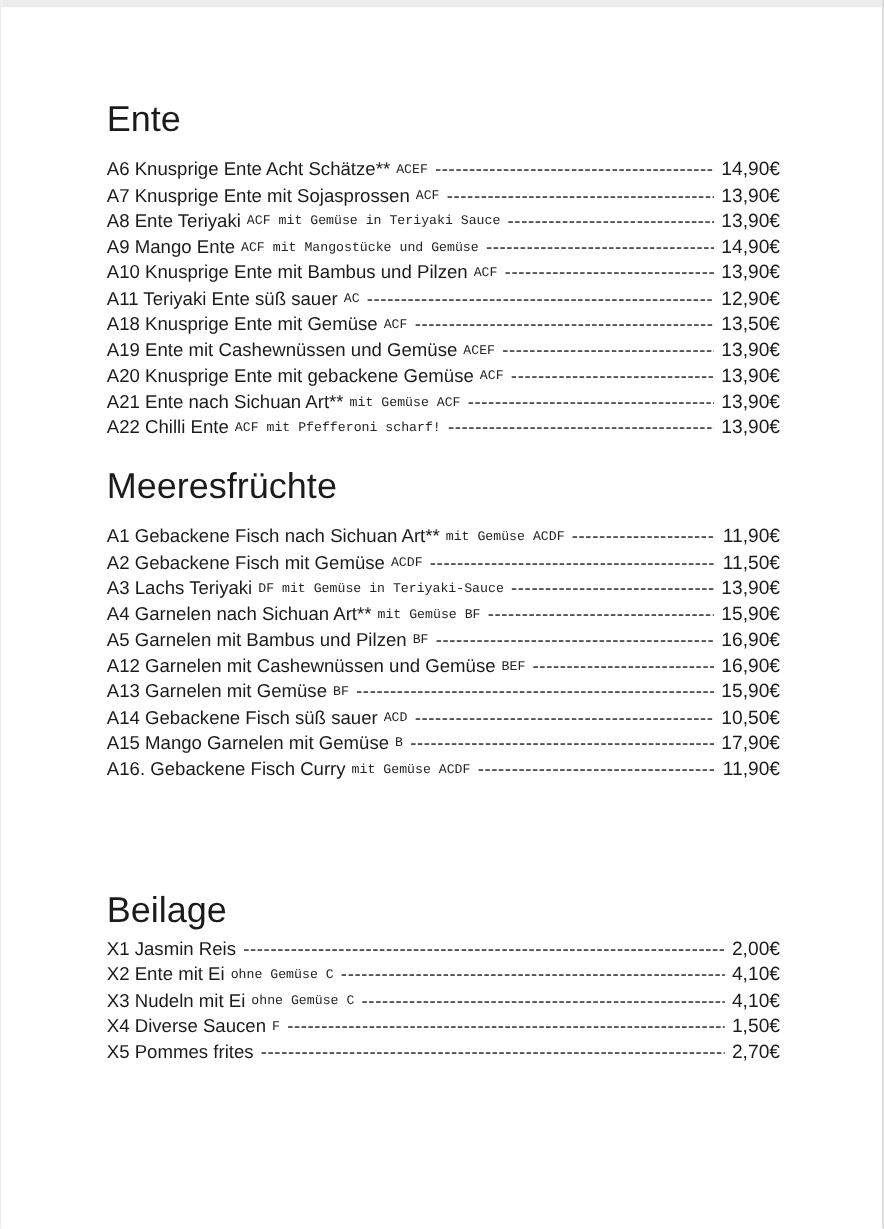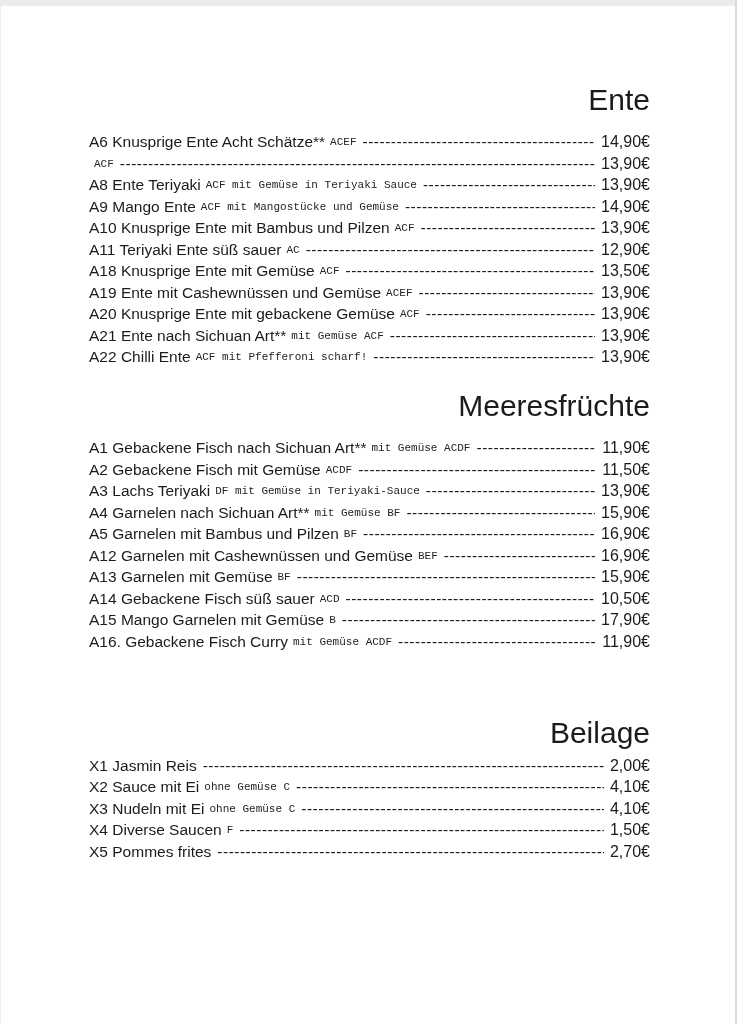--- a/index.html
+++ b/index.html
@@ -23,28 +23,27 @@
     width: 100%;
     height: 6px;
     background: #ececec;
   }
   .content {
     padding: 0 85px 0 88px;
   }
   .menu-section { margin: 0; }
   .menu-section.s0 { margin-top: 78px; }
   .menu-section.s1 { margin-top: 22px; }
-  .menu-section.s2 { margin-top: 64px; }
+  .menu-section.s2 { margin-top: 90px; }
   .section-title {
     font-size: 30px;
     font-weight: 400;
     line-height: 1.05;
     margin: 0 0 16px 0;
     color: #1b1b1b;
-    text-align: right;
   }
   .menu-section.s2 .section-title { margin-bottom: 7px; }
   .row {
     display: flex;
     align-items: center;
     height: 21.5px;
     font-size: 15.5px;
     white-space: nowrap;
     color: #1b1b1b;
   }
@@ -80,20 +79,21 @@
     <h1 class="section-title">Ente</h1>
     <div class="items">
   <div class="row">
     <span class="name">A6 Knusprige Ente Acht Schätze**</span>
     <span class="note">ACEF</span>
     <span class="leader">--------------------------------------------------------------------------------------------------------------------------------------------------------------------------------------------------------------------------------------------------------------------</span>
     <span class="price">14,90€</span>
   </div>
 
   <div class="row">
+    <span class="name">A7 Knusprige Ente mit Sojasprossen</span>
     <span class="note">ACF</span>
     <span class="leader">--------------------------------------------------------------------------------------------------------------------------------------------------------------------------------------------------------------------------------------------------------------------</span>
     <span class="price">13,90€</span>
   </div>
 
   <div class="row">
     <span class="name">A8 Ente Teriyaki</span>
     <span class="note">ACF mit Gemüse in Teriyaki Sauce</span>
     <span class="leader">--------------------------------------------------------------------------------------------------------------------------------------------------------------------------------------------------------------------------------------------------------------------</span>
     <span class="price">13,90€</span>
@@ -236,21 +236,21 @@
     <h1 class="section-title">Beilage</h1>
     <div class="items">
   <div class="row">
     <span class="name">X1 Jasmin Reis</span>
 
     <span class="leader">--------------------------------------------------------------------------------------------------------------------------------------------------------------------------------------------------------------------------------------------------------------------</span>
     <span class="price">2,00€</span>
   </div>
 
   <div class="row">
-    <span class="name">X2 Sauce mit Ei</span>
+    <span class="name">X2 Ente mit Ei</span>
     <span class="note">ohne Gemüse C</span>
     <span class="leader">--------------------------------------------------------------------------------------------------------------------------------------------------------------------------------------------------------------------------------------------------------------------</span>
     <span class="price">4,10€</span>
   </div>
 
   <div class="row">
     <span class="name">X3 Nudeln mit Ei</span>
     <span class="note">ohne Gemüse C</span>
     <span class="leader">--------------------------------------------------------------------------------------------------------------------------------------------------------------------------------------------------------------------------------------------------------------------</span>
     <span class="price">4,10€</span>

